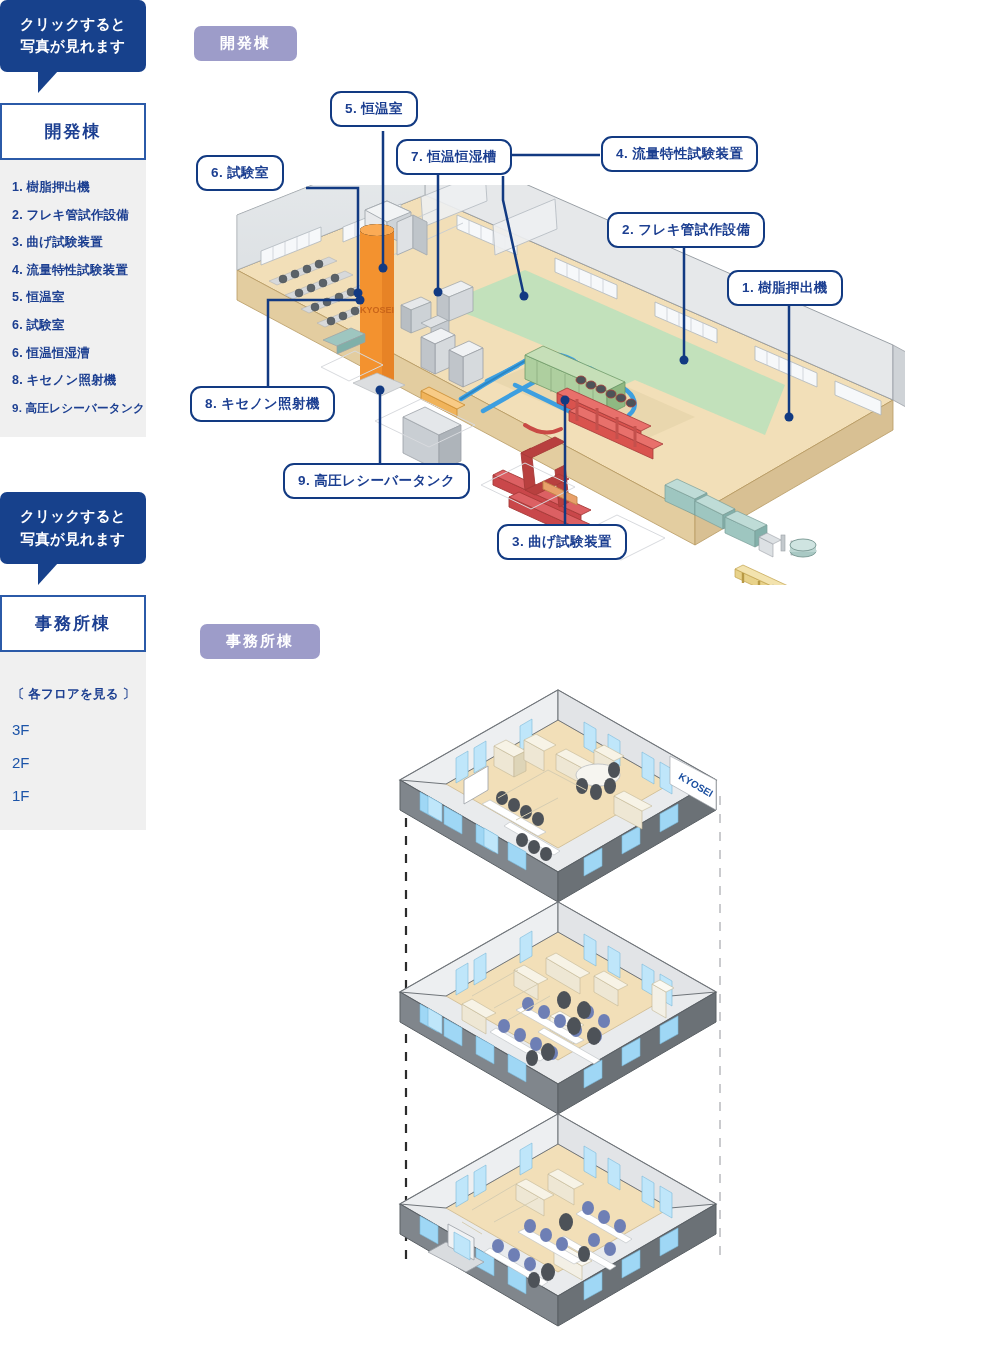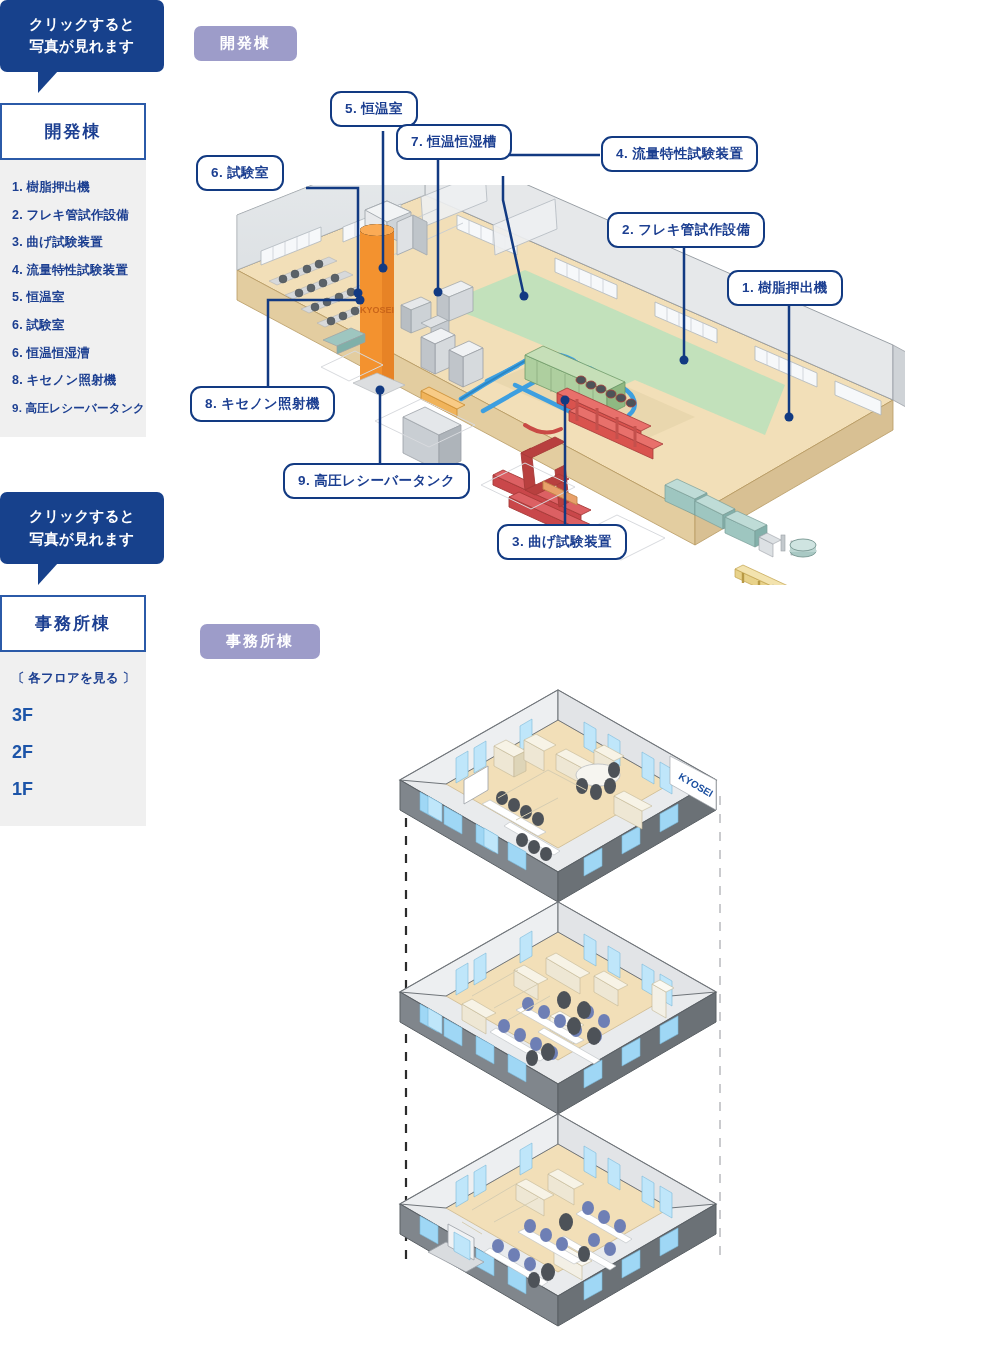--- a/index.html
+++ b/index.html
@@ -15,21 +15,21 @@
     height: 1350px;
     overflow: hidden;
     background: #ffffff;
   }
 
   
   .sidebar { position: absolute; left: 0; top: 0; width: 160px; }
 
   .tooltip {
     position: relative;
-    width: 164px;
+    width: 146px;
     background: #17418c;
     border-radius: 7px;
     padding: 13px 6px 14px 6px;
     text-align: center;
     color: #ffffff;
     font-size: 14.5px;
     font-weight: bold;
     line-height: 1.55;
     letter-spacing: .3px;
   }
@@ -70,26 +70,27 @@
     white-space: nowrap;
   }
   .nav-item.small { font-size: 11.6px; }
   .floor-label {
     display: block;
     color: #1c3f91;
     font-size: 12.5px;
     font-weight: bold;
     padding: 4px 4px 10px 12px;
     letter-spacing: .2px;
+    margin-top: 16px;
   }
   .floor-item {
     display: block;
     color: #1c54a8;
-    font-size: 18px;
-    font-weight: bold;
+    font-size: 15px;
+    font-weight: normal;
     padding: 8px 4px 8px 12px;
     cursor: pointer;
   }
 
   
   .badge {
     position: absolute;
     background: #9d9cc9;
     color: #ffffff;
     font-size: 15px;
@@ -688,21 +689,21 @@
       <circle cx="565" cy="400" r="4.5"></circle>
     </g>
   </svg>
 
   <div class="callout" style="left:330px; top:91px;">
     <span>5. 恒温室</span>
   </div>
   <div class="callout" style="left:196px; top:155px;">
     <span>6. 試験室</span>
   </div>
-  <div class="callout" style="left:396px; top:124px;">
+  <div class="callout" style="left:396px; top:139px;">
     <span>7. 恒温恒湿槽</span>
   </div>
   <div class="callout" style="left:601px; top:136px;">
     <span>4. 流量特性試験装置</span>
   </div>
   <div class="callout" style="left:607px; top:212px;">
     <span>2. フレキ管試作設備</span>
   </div>
   <div class="callout" style="left:727px; top:270px;">
     <span>1. 樹脂押出機</span>

